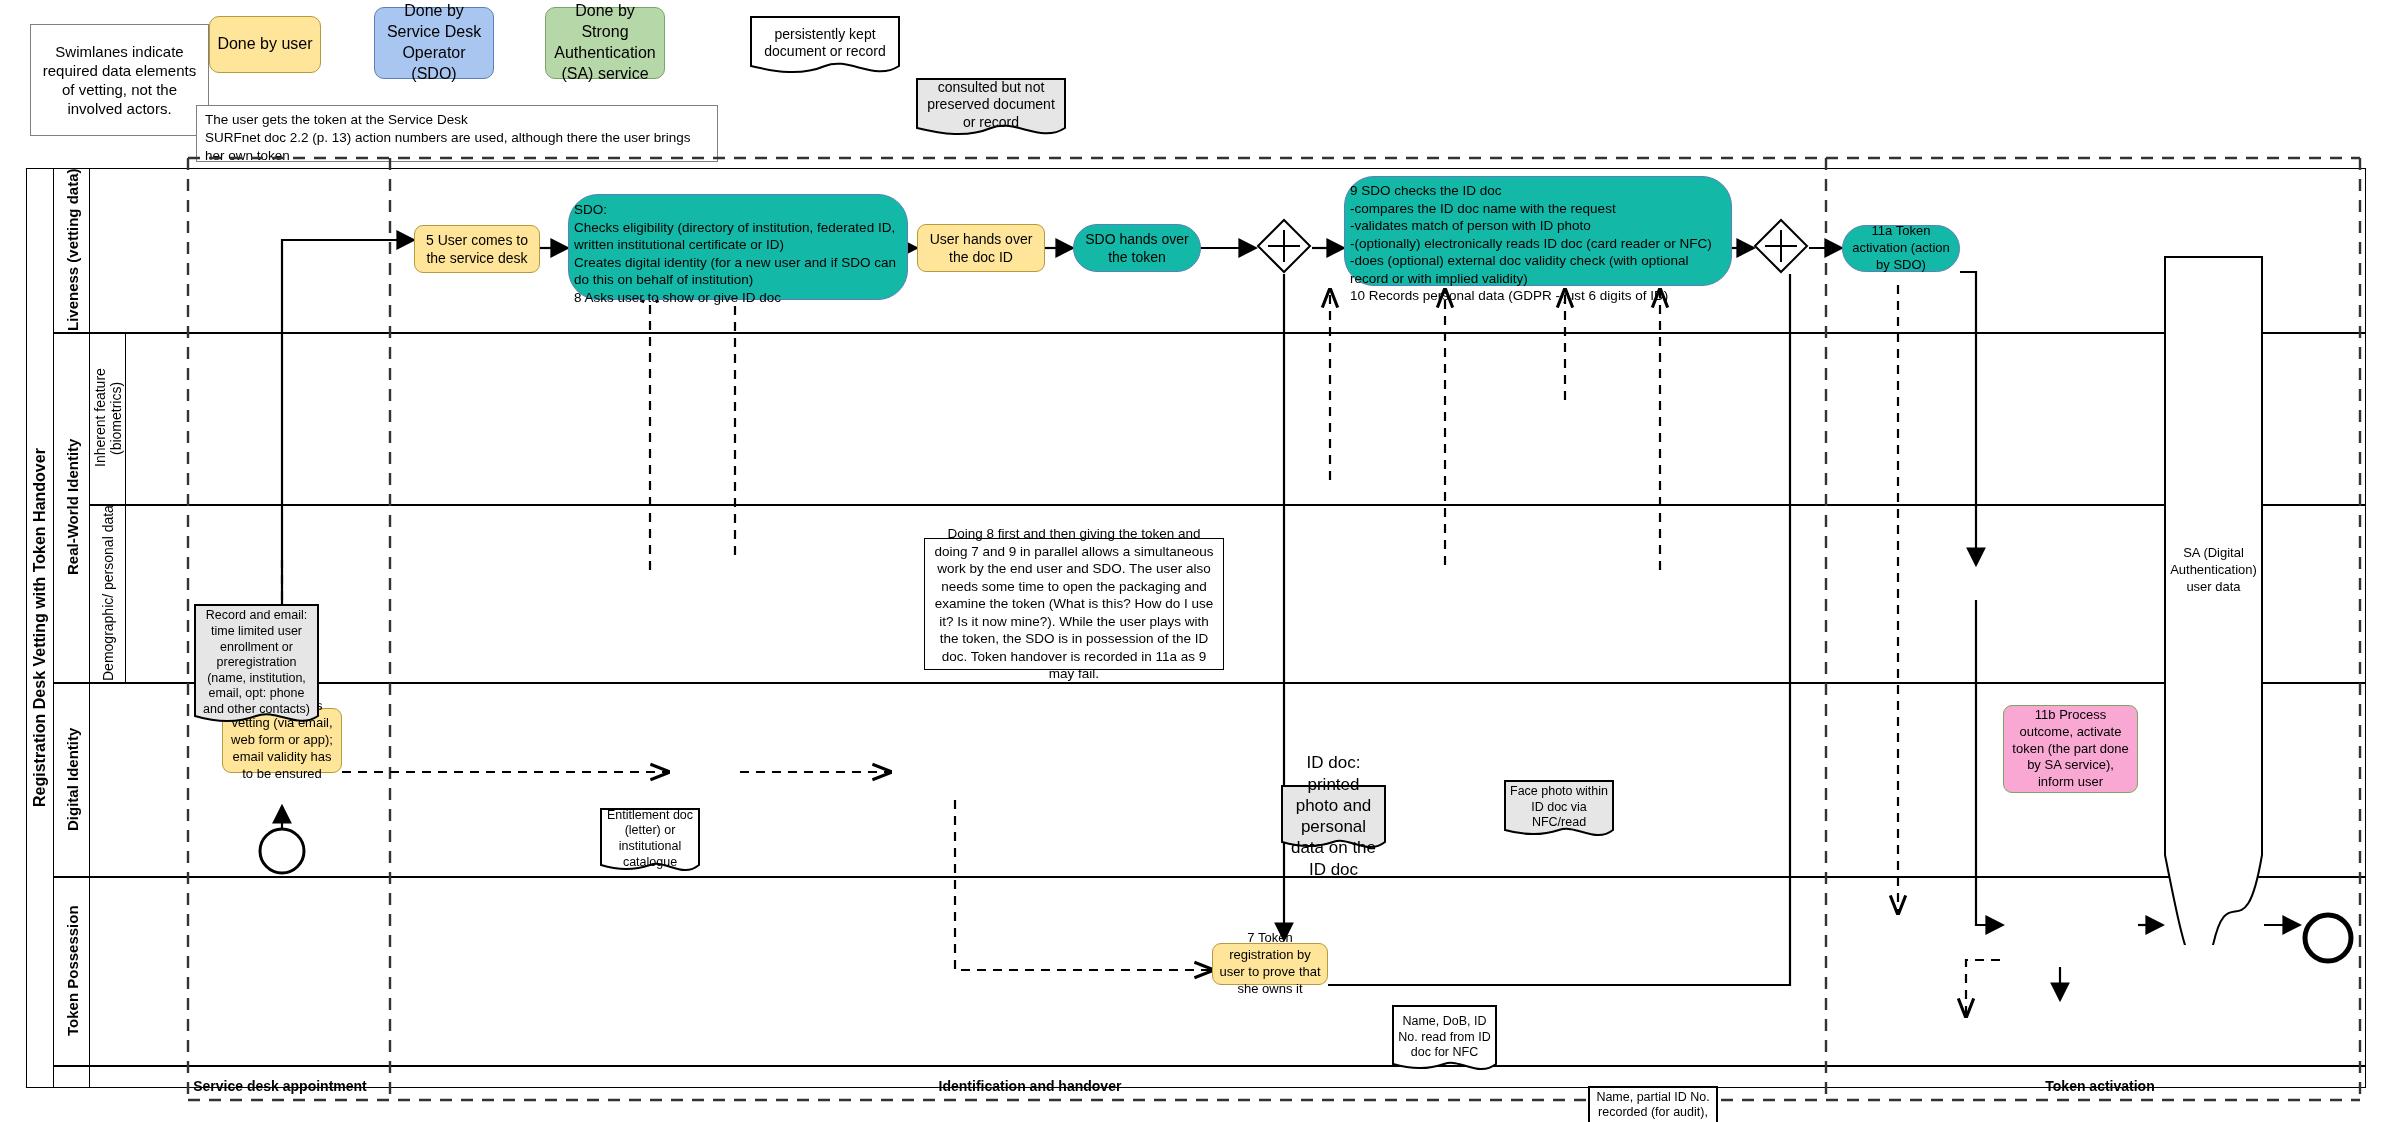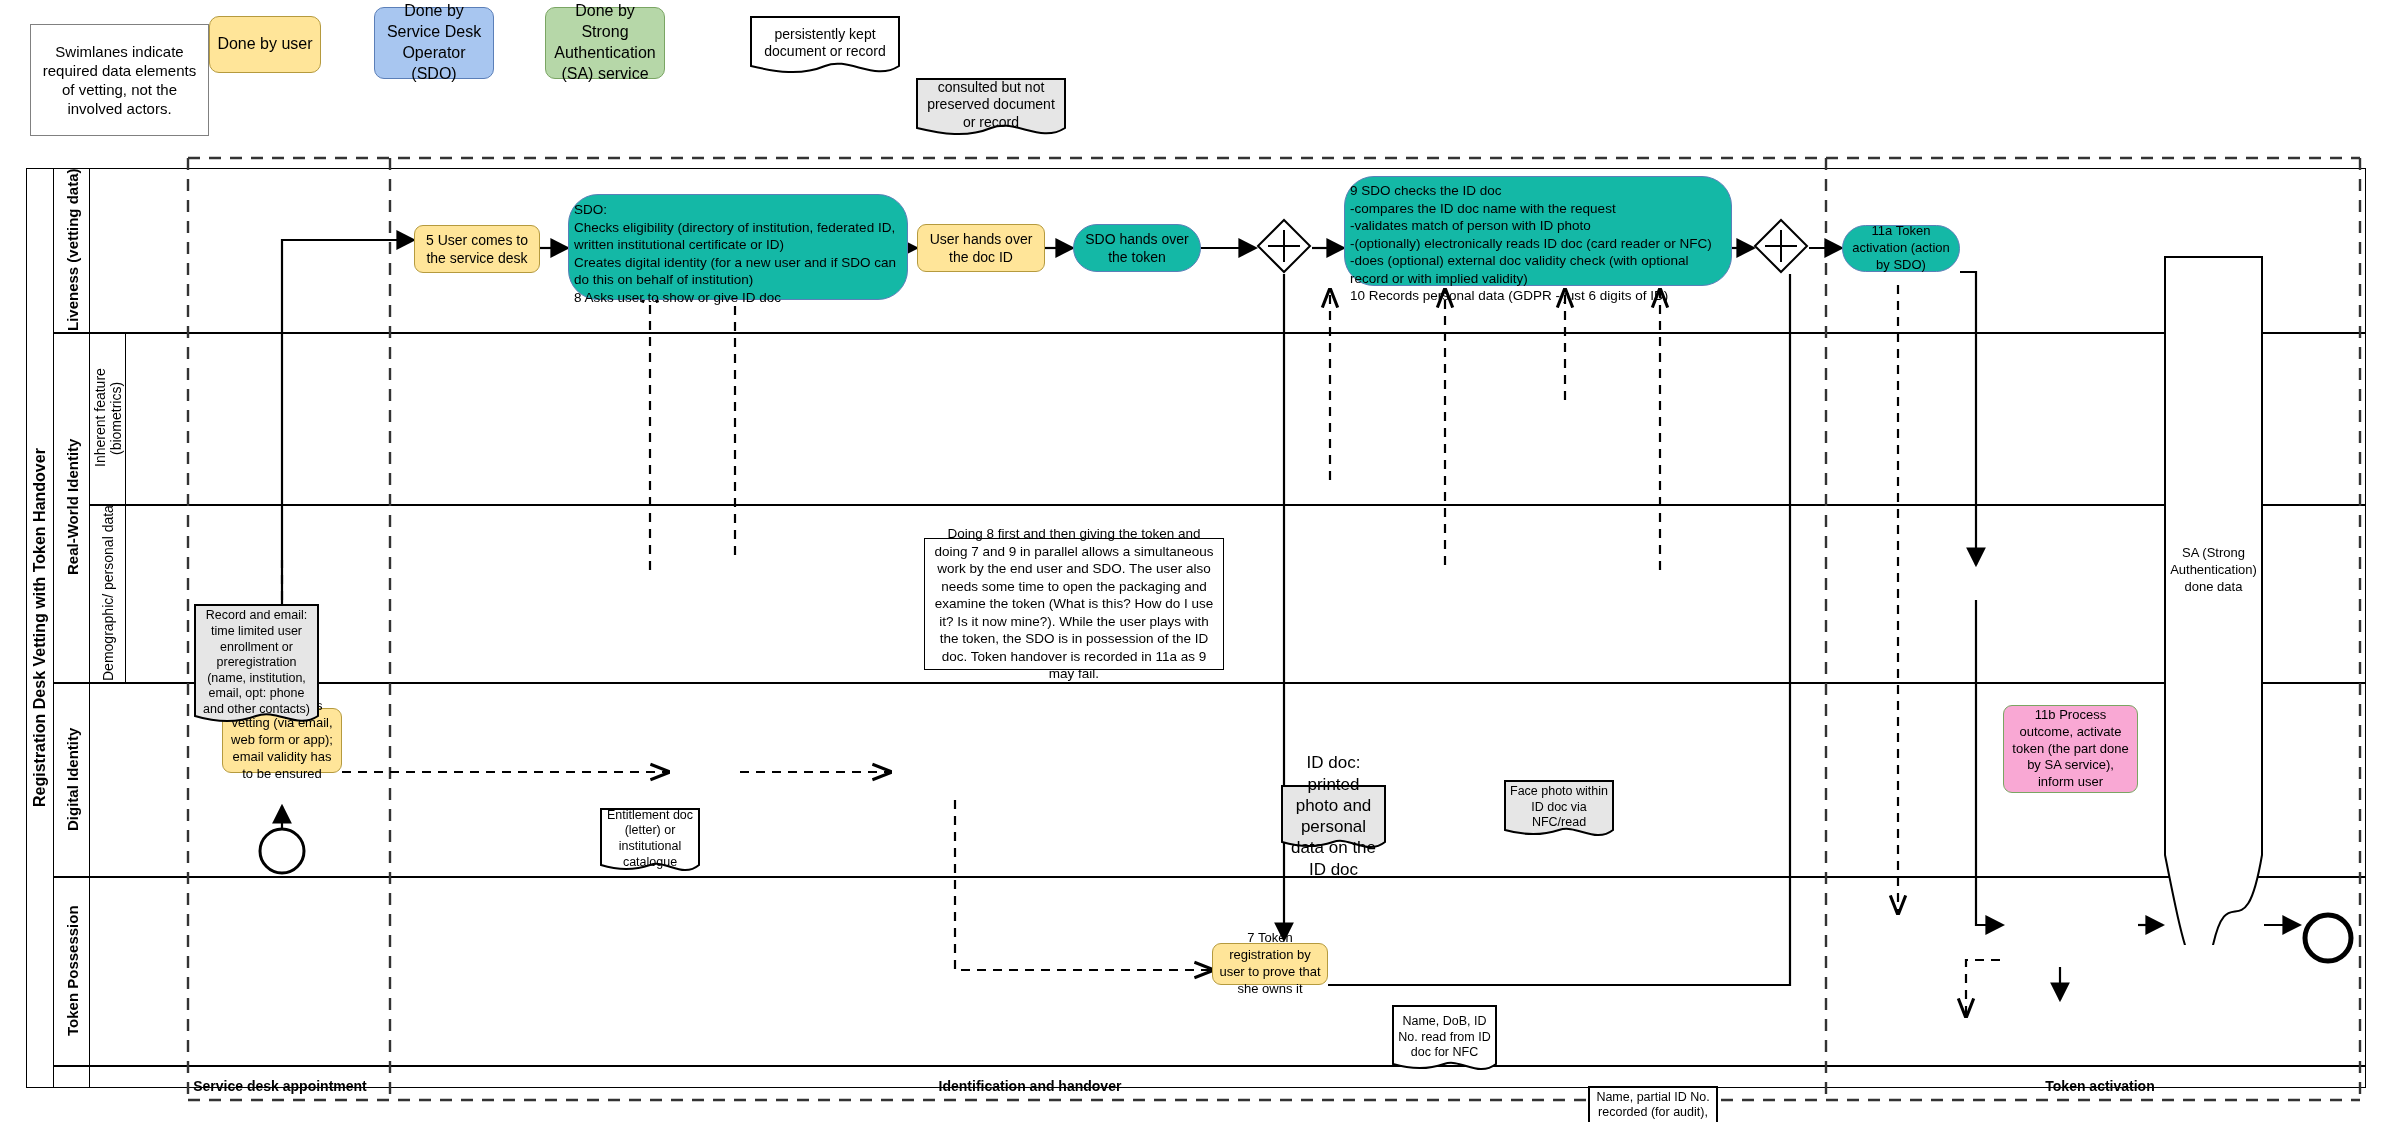--- a/index.html
+++ b/index.html
@@ -66,20 +66,23 @@
     <span>persistently kept document or record</span>
   </div>
 
   <div class="abs docshape" style="left:916px;top:16px;width:150px;height:62px;font-size:14px;">
     <svg viewBox="0 0 150 62" preserveAspectRatio="none">
       <path d="M1,1 L149,1 L149,50 C124,66 99,40 75,50 C51,60 26,56 1,50 Z" fill="#e6e6e6" stroke="#000" stroke-width="2"></path>
     </svg>
     <span>consulted but not preserved document or record</span>
   </div>
 
+  <div class="abs" style="left:196px;top:105px;width:522px;height:57px;border:1px solid #808080;background:#fff;
+              font-size:13.5px;line-height:1.35;padding:5px 8px;white-space:pre-line;">The user gets the token at the Service Desk
+SURFnet doc 2.2 (p. 13) action numbers are used, although there the user brings her own token</div>
 
   <div class="abs pool" style="left:26px;top:168px;width:2340px;height:920px;"></div>
 
   <div class="abs" style="left:26px;top:168px;width:28px;height:920px;border-right:1px solid #000;"></div>
   <div class="abs lane-title b poolTitle" style="left:26px;top:168px;width:28px;height:920px;">Registration Desk Vetting with Token Handover</div>
 
   <div class="abs" style="left:54px;top:168px;width:36px;height:920px;border-right:1px solid #000;"></div>
 
   <div class="abs lane-title b" style="left:54px;top:168px;width:36px;height:164px;font-size:15px;">Liveness (vetting data)</div>
   <div class="abs lane-line" style="left:54px;top:332px;width:2312px;height:2px;"></div>
@@ -267,15 +270,15 @@
     <span>Name, partial ID No. recorded (for audit), also implies liveness confirmation</span>
   </div>
 
   <div class="abs noteBox" style="left:924px;top:538px;width:300px;height:132px;">Doing 8 first and then giving the token and doing 7 and 9 in parallel allows a simultaneous work by the end user and SDO. The user also needs some time to open the packaging and examine the token (What is this? How do I use it? Is it now mine?). While the user plays with the token, the SDO is in possession of the ID doc. Token handover  is recorded in 11a as 9 may fail.</div>
 
   <div class="abs" style="left:2163px;top:255px;width:101px;height:690px;">
     <svg viewBox="0 0 101 690" preserveAspectRatio="none" style="width:100%;height:100%;">
       <path d="M2,2 L99,2 L99,600 C82,700 66,620 50,690 C33,760 18,680 2,600 Z" fill="#ffffff" stroke="#000" stroke-width="2"></path>
     </svg>
   </div>
-  <div class="abs" style="left:2163px;top:545px;width:101px;text-align:center;font-size:13px;line-height:1.3;">SA (Strong Authentication) done data</div>
+  <div class="abs" style="left:2163px;top:545px;width:101px;text-align:center;font-size:13px;line-height:1.3;">SA (Digital Authentication) user data</div>
 
 </div>
 
 </body></html>

